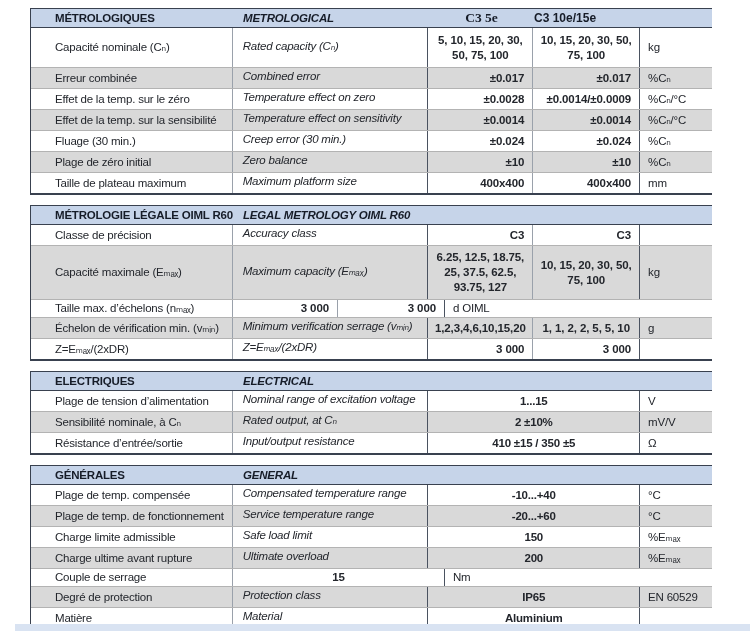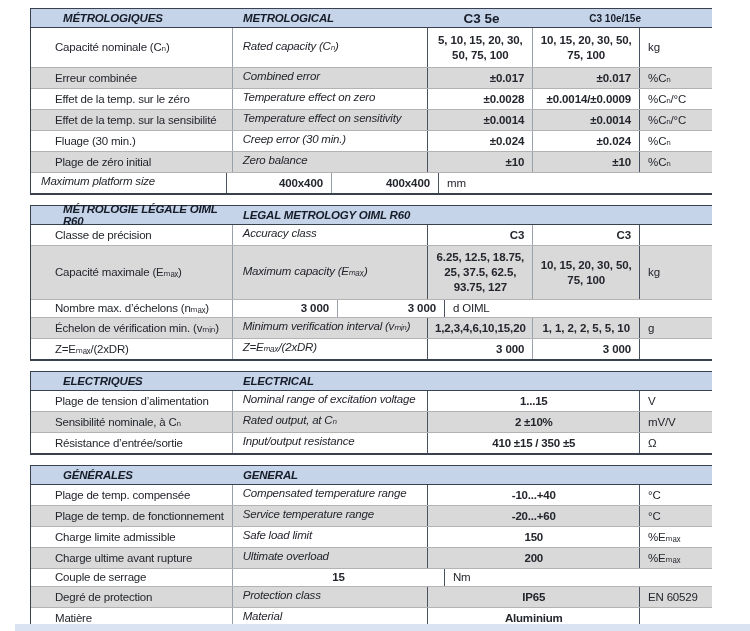--- a/index.html
+++ b/index.html
@@ -21,24 +21,24 @@
     border-bottom:2px solid var(--frame);
     margin-bottom:10px;
   }
   .sec-header{
     display:flex; align-items:center; height:20px;
     background:var(--band);
     border-top:1px solid var(--frame);
     border-bottom:1px solid var(--frame);
     font-weight:bold; font-size:11.5px; color:#161c28;
   }
-  .h-fr{width:202px; padding-left:32px;font-style:italic;}
+  .h-fr{width:202px; padding-left:24px;}
   .h-en{width:196px; padding-left:10px; font-style:italic;}
-  .h-c1{width:105px; text-align:center; font-size:13.5px; letter-spacing:0;}
-  .h-c2{width:107px; text-align:right; font-size:10px; letter-spacing:0;}
+  .h-c1{width:105px; text-align:center; font-size:13.5px; letter-spacing:0;font-family:Liberation Serif, serif;}
+  .h-c2{width:107px; text-align:left; font-size:12px; letter-spacing:0;}
   .row{
     display:flex; align-items:stretch; min-height:17px;
     border-bottom:1px solid var(--rowline);
     font-size:11.5px; line-height:15px;
   }
   .row:last-child{border-bottom:none;}
   .row.shaded{background:var(--stripe);}
   .row > div{display:flex; align-items:center;}
   .c-fr{width:202px; padding:1px 4px 1px 24px; border-right:1px solid var(--vminor);}
   .c-en{width:196px; padding:1px 4px 4px 10px; font-style:italic; border-right:1px solid var(--vmajor);}
@@ -98,20 +98,21 @@
           <div class="c-unit">%Cₙ</div>
         </div>
         <div class="row shaded">
           <div class="c-fr">Plage de zéro initial</div>
           <div class="c-en">Zero balance</div>
           <div class="c-v v1">±10</div>
           <div class="c-v v2">±10</div>
           <div class="c-unit">%Cₙ</div>
         </div>
         <div class="row">
+          <div class="c-fr">Taille de plateau maximum</div>
           <div class="c-en">Maximum platform size</div>
           <div class="c-v v1">400x400</div>
           <div class="c-v v2">400x400</div>
           <div class="c-unit">mm</div>
         </div>
       </div>
       <div class="section">
         <div class="sec-header">
           <span class="h-fr">MÉTROLOGIE LÉGALE OIML R60</span>
           <span class="h-en">LEGAL METROLOGY OIML R60</span>
@@ -124,28 +125,28 @@
           <div class="c-unit"></div>
         </div>
         <div class="row shaded" style="min-height: 54px;">
           <div class="c-fr">Capacité maximale (Eₘₐₓ)</div>
           <div class="c-en">Maximum capacity (Eₘₐₓ)</div>
           <div class="c-v v1 center">6.25, 12.5, 18.75, 25, 37.5, 62.5, 93.75, 127</div>
           <div class="c-v v2 center">10, 15, 20, 30, 50, 75, 100</div>
           <div class="c-unit">kg</div>
         </div>
         <div class="row">
-          <div class="c-fr">Nombre max. d’échelons (nₘₐₓ)</div>
+          <div class="c-fr">Taille max. d’échelons (nₘₐₓ)</div>
           <div class="c-v v1">3 000</div>
           <div class="c-v v2">3 000</div>
           <div class="c-unit">d OIML</div>
         </div>
         <div class="row shaded">
           <div class="c-fr">Échelon de vérification min. (vₘᵢₙ)</div>
-          <div class="c-en">Minimum verification interval (vₘᵢₙ)</div>
+          <div class="c-en">Minimum verification serrage (vₘᵢₙ)</div>
           <div class="c-v v1 center">1,2,3,4,6,10,15,20</div>
           <div class="c-v v2 center">1, 1, 2, 2, 5, 5, 10</div>
           <div class="c-unit">g</div>
         </div>
         <div class="row">
           <div class="c-fr">Z=Eₘₐₓ/(2xDR)</div>
           <div class="c-en">Z=Eₘₐₓ/(2xDR)</div>
           <div class="c-v v1">3 000</div>
           <div class="c-v v2">3 000</div>
           <div class="c-unit"></div>

